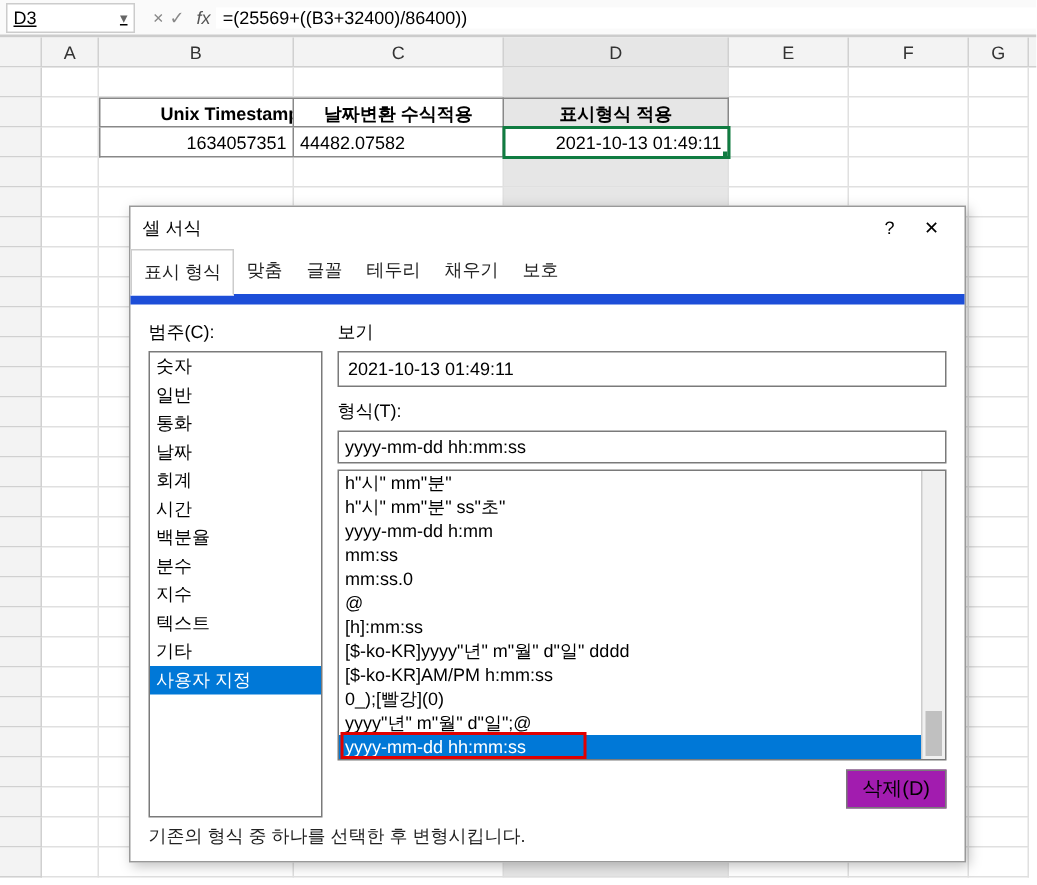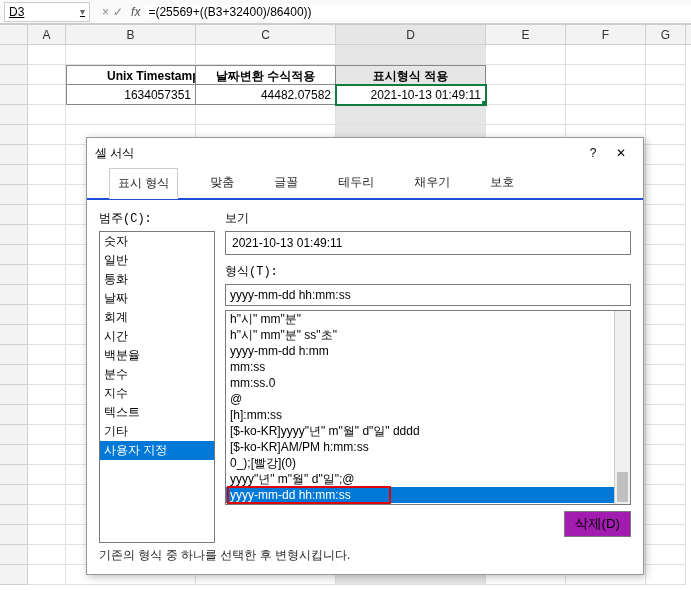--- a/index.html
+++ b/index.html
@@ -134,23 +134,23 @@
     .dlg-title-text { flex: 1; }
     .dlg-help, .dlg-close {
       width: 28px;
       height: 28px;
       line-height: 28px;
       text-align: center;
       cursor: pointer;
     }
     .tabs {
       display: flex;
-      padding: 0 22px;
-      gap: 24px;
-      border-bottom: 2px solid #1d4ed8;
+      padding: 0 0;
+      gap: 0;
+      border-bottom: 7px solid #1d4ed8;
     }
     .tab {
       padding: 6px 8px;
       cursor: pointer;
       color: #222;
       font-size: 12px;
     }
     .tab.active {
       border: 1px solid #ccc;
       border-bottom: 1px solid #fff;
@@ -164,21 +164,21 @@
       flex-direction: column;
     }
     .category-row {
       display: flex;
       gap: 10px;
       flex: 1;
       min-height: 0;
     }
     .cat-col { width: 116px; display: flex; flex-direction: column; }
     .fmt-col { flex: 1; display: flex; flex-direction: column; min-width: 0; }
-    .lbl { margin-bottom: 4px; font-family: Liberation Mono, monospace; }
+    .lbl { margin-bottom: 4px; }
     .cat-list {
       flex: 1;
       border: 1px solid #7a7a7a;
       background: #fff;
       overflow: auto;
     }
     .cat-item {
       padding: 1px 4px;
       cursor: pointer;
     }
@@ -298,21 +298,21 @@
       <div class="cell colC">날짜변환 수식적용</div>
       <div class="cell colD">표시형식 적용</div>
       <div class="cell colE" style="border:none;border-right:1px solid #e0e0e0;border-bottom:1px solid #e0e0e0;"></div>
       <div class="cell colF" style="border:none;border-right:1px solid #e0e0e0;border-bottom:1px solid #e0e0e0;"></div>
       <div class="cell colG" style="border:none;border-right:1px solid #e0e0e0;border-bottom:1px solid #e0e0e0;"></div>
     </div>
     <div class="grow tbl tbl-row">
       <div class="rowhead"></div>
       <div class="cell colA" style="border:none;border-right:1px solid #e0e0e0;border-bottom:1px solid #e0e0e0;"></div>
       <div class="cell colB first" style="text-align:right">1634057351</div>
-      <div class="cell colC" style="text-align:right">44482.07582</div>
+      <div class="cell colC" style="">44482.07582</div>
       <div class="cell colD selected-cell" style="text-align:right">2021-10-13 01:49:11</div>
       <div class="cell colE" style="border:none;border-right:1px solid #e0e0e0;border-bottom:1px solid #e0e0e0;"></div>
       <div class="cell colF" style="border:none;border-right:1px solid #e0e0e0;border-bottom:1px solid #e0e0e0;"></div>
       <div class="cell colG" style="border:none;border-right:1px solid #e0e0e0;border-bottom:1px solid #e0e0e0;"></div>
     </div>
 
     <div id="empty-rows">
         <div class="grow">
           <div class="rowhead"></div>
           <div class="cell colA"></div>

